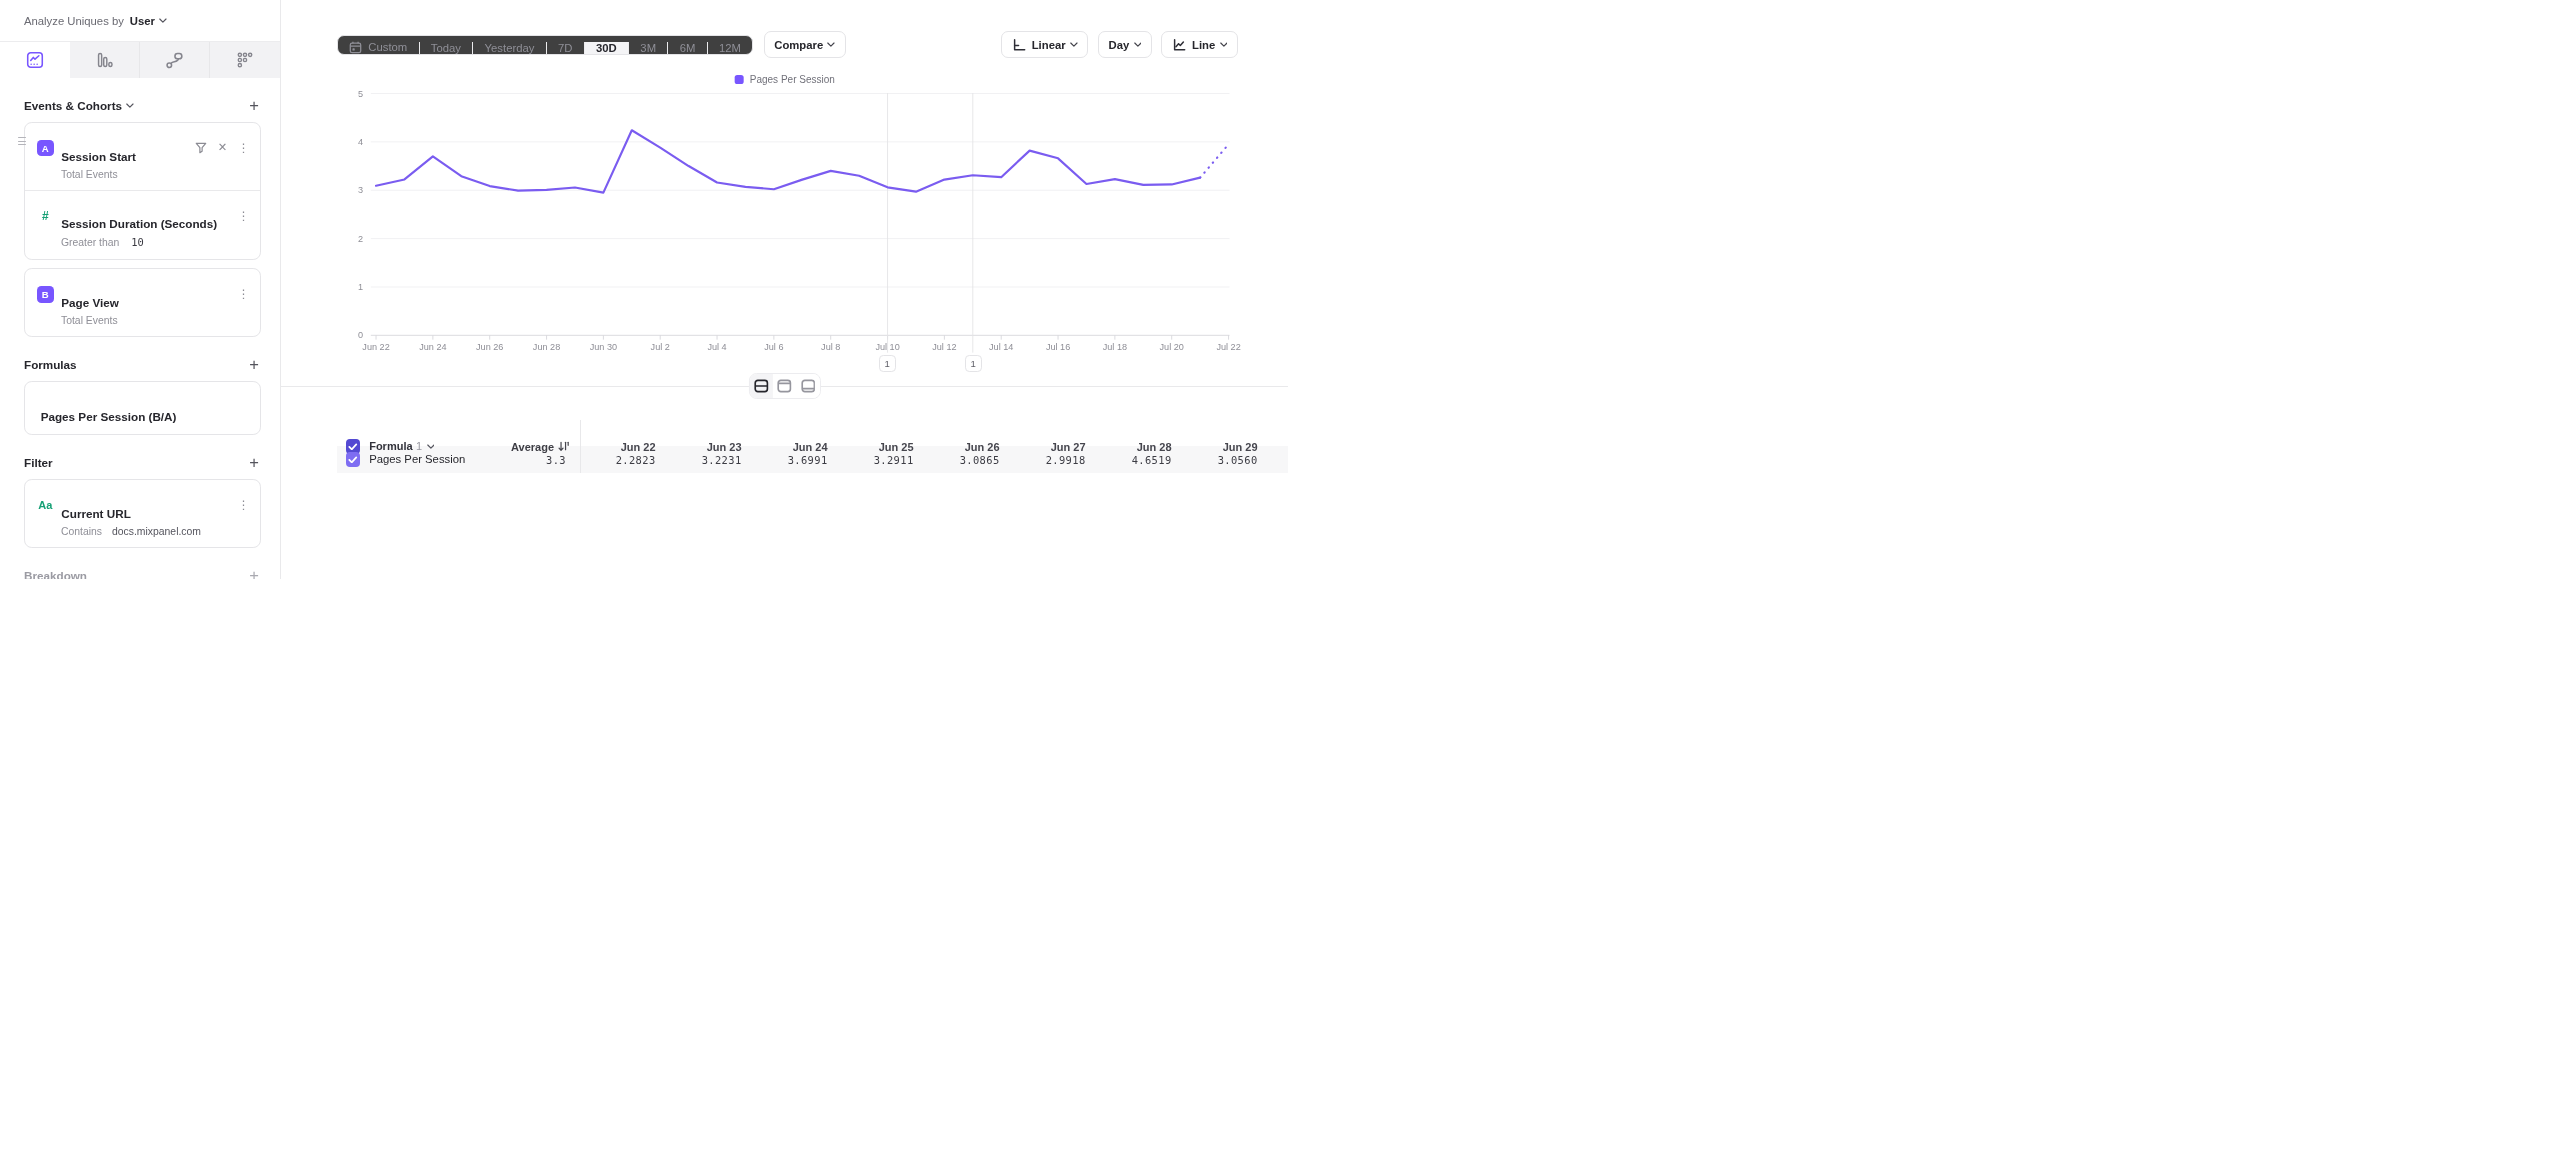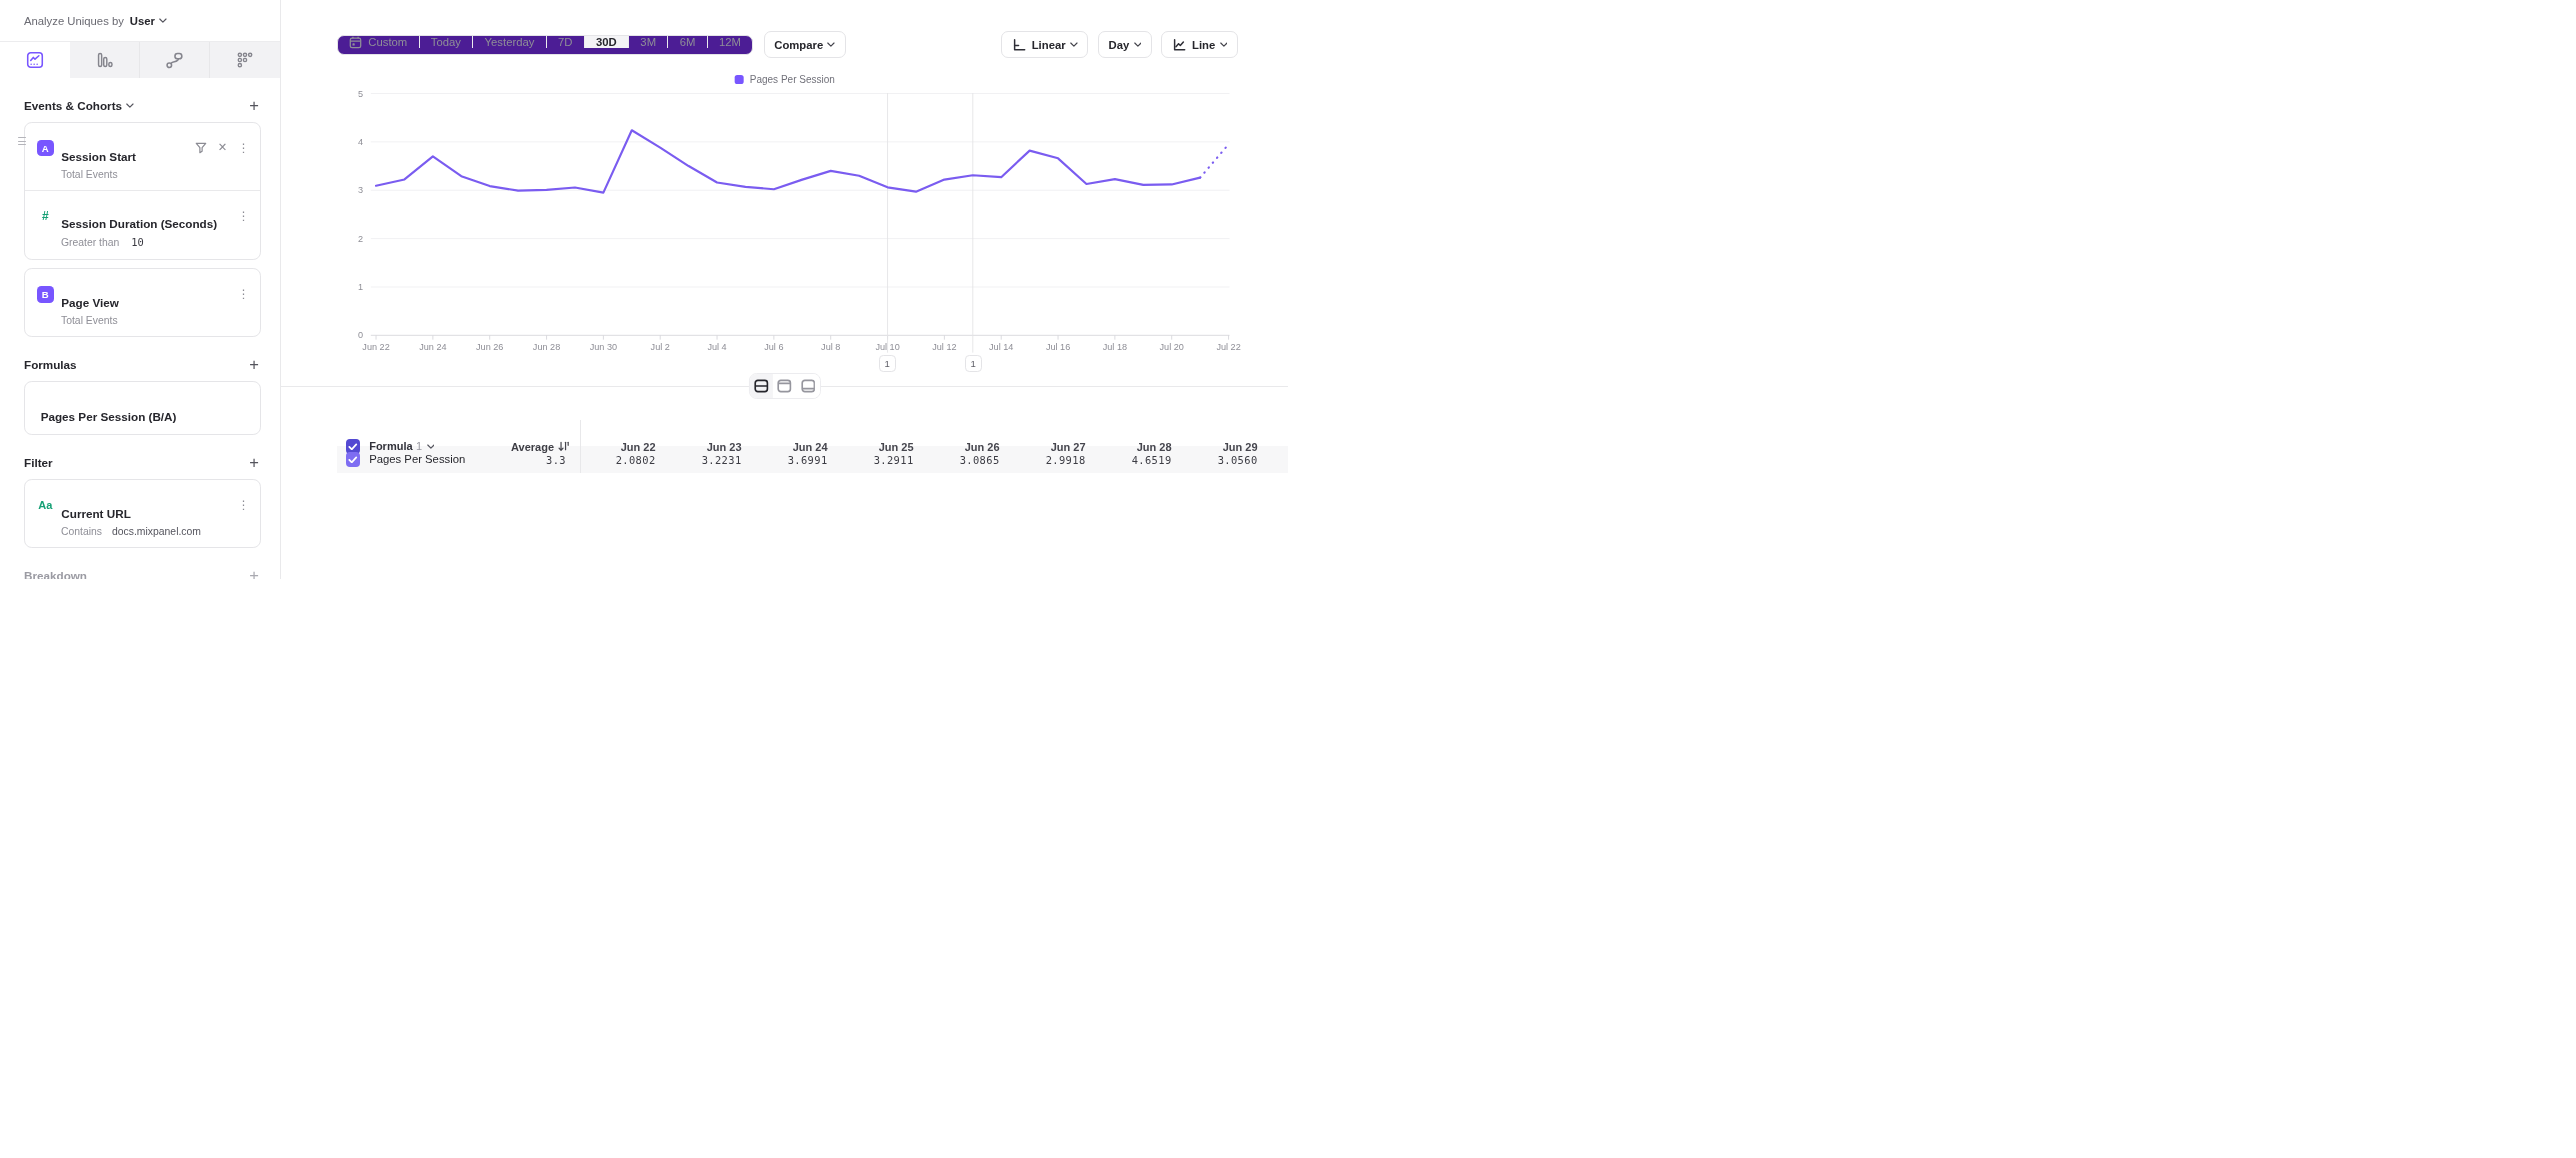--- a/index.html
+++ b/index.html
@@ -41,21 +41,21 @@
   .xicn { font-size:11.3px; color:#8b8b93; cursor:pointer; line-height:1; }
   .subrow { margin:6px 0 0 24px; font-size:10.4px; color:#8f8f97; }
   .subrow .dark { color:#3a3a42; font-family:"DejaVu Sans Mono", monospace; margin-left:12px; font-size:10.4px; }
   .subrow .darksans { color:#55555e; margin-left:10px; }
   .formula-card .crow .ev-title { margin-left:1.7px; }
   .formula-card { padding:11.3px 10.4px 11.3px 14px; }
 
   
   .main { position:relative; flex:1; height:100%; }
   .toolbar { position:absolute; left:56px; right:50px; top:31px; display:flex; align-items:center; }
-  .seg { display:flex; align-items:flex-start; border:0.9px solid #e4e4e7; border-radius:7px; height:20px; overflow:hidden; background:#4c1d95; }
+  .seg { display:flex; align-items:flex-end; border:0.9px solid #e4e4e7; border-radius:7px; height:20px; overflow:hidden; background:#404040; }
   .seg-item { display:flex; align-items:center; padding:0 11.3px; font-size:11.3px; color:#8f8f97; border-left:0.9px solid #ececee; cursor:pointer; white-space:nowrap; }
   .seg-item:first-child { border-left:none; }
   .seg-item.active { color:#26262c; font-weight:bold; background:#f4f4f6; }
   .seg-item svg { margin-right:6px; }
   .btn { display:flex; align-items:center; border:0.9px solid #e4e4e7; border-radius:7px; height:27px; padding:0 9.6px; font-size:11.3px; color:#26262c; font-weight:bold; background:#fff; cursor:pointer; white-space:nowrap; }
   .btn svg.icn { margin-right:6px; color:#2e2e36; }
   .btn .chev { color:#44444c; }
   .gap12 { width:10.4px; flex:0 0 auto; }
   .right-btns { margin-left:auto; display:flex; gap:9.6px; }
 
@@ -415,21 +415,21 @@
         <div class="tc-formula">
           <span class="cbx lite">
             <svg width="9.6" height="7.8" viewBox="0 0 11 9">
                 <path d="M1.5 4.5l2.8 2.8L9.5 1.5" fill="none" stroke="currentColor" stroke-width="2" stroke-linecap="round" stroke-linejoin="round"></path>
               </svg>
           </span>
           <span class="row-name">Pages Per Session</span>
         </div>
         <div class="tc-avg"><span class="tc-val" style="padding-right:0">3.3</span></div>
         <div></div>
-        <div class="tc-val">2.0802</div>
+        <div class="tc-val">2.2823</div>
         <div class="tc-val">3.2231</div>
         <div class="tc-val">3.6991</div>
         <div class="tc-val">3.2911</div>
         <div class="tc-val">3.0865</div>
         <div class="tc-val">2.9918</div>
         <div class="tc-val">4.6519</div>
         <div class="tc-val">3.0560</div>
         <div></div>
       </div>
     </div>

